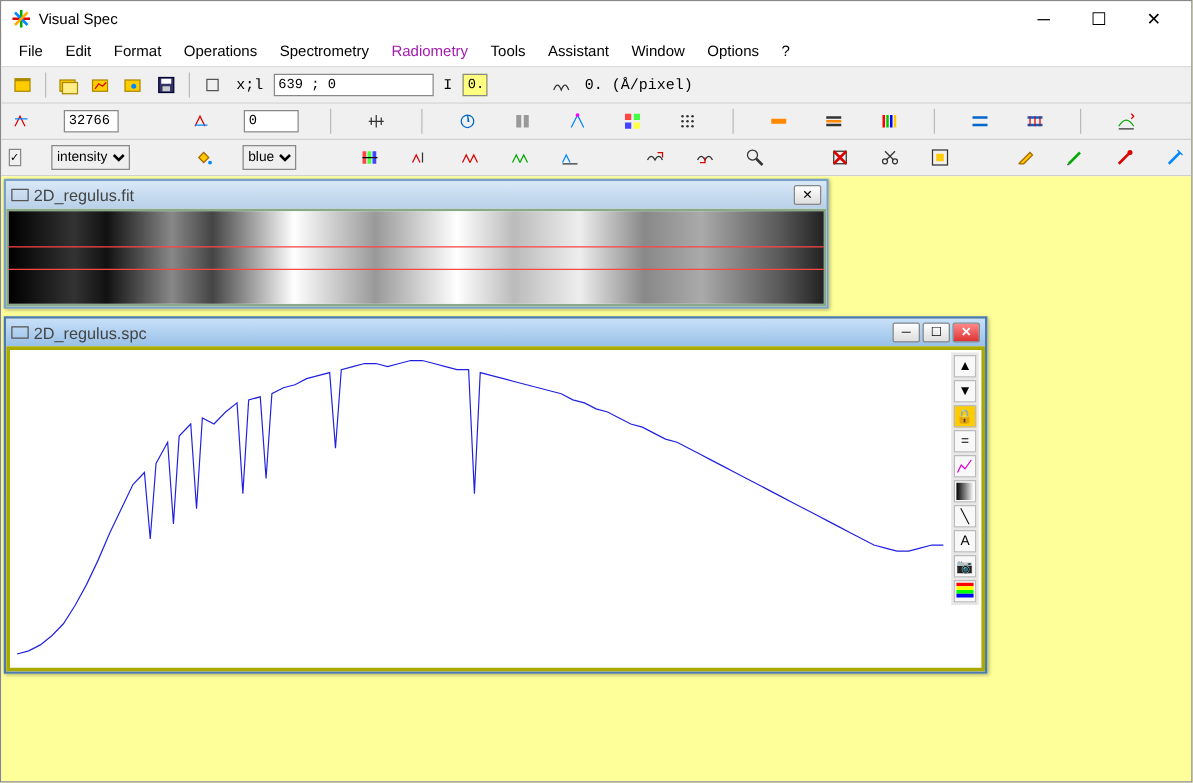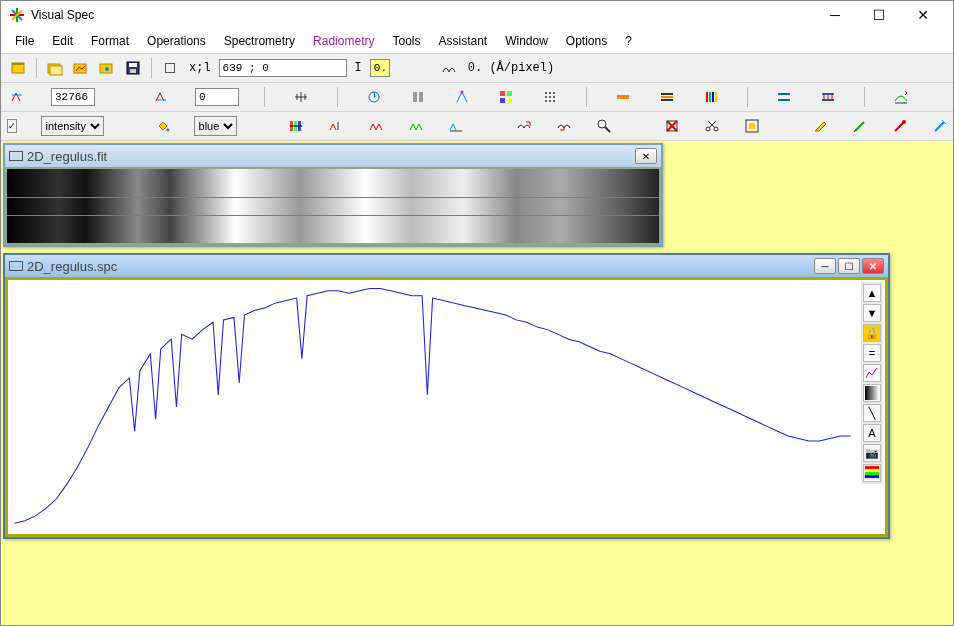--- a/index.html
+++ b/index.html
@@ -420,21 +420,21 @@
       <div class="cwbtn">✕</div>
     </div>
     <div class="cwbody" style="height:78px; border:2px solid #8a8;">
       <div class="spectrum-img">
         <div class="binline" style="top:38%"></div>
         <div class="binline" style="top:62%"></div>
       </div>
     </div>
   </div>
 
-  <div class="childwin active" style="left:2px; top:112px; width:887px;">
+  <div class="childwin active" style="left:2px; top:112px; width:787px;">
     <div class="cwtitle">
       <span class="cwicon"></span>
       <span class="cwname">2D_regulus.spc</span>
       <div class="cwbtn">─</div>
       <div class="cwbtn">☐</div>
       <div class="cwbtn close">✕</div>
     </div>
     <div class="cwbody" style="height:260px; border:3px solid #aa0; position:relative;">
       <svg id="plotsvg" class="plot" viewBox="0 0 820 254" preserveAspectRatio="none">
           <path d="M6.0 243.2 L15.8 240.7 L25.6 235.9 L35.3 228.6 L45.1 219.0 L54.9 204.4 L64.7 187.5 L74.4 168.1 L84.2 146.4 L94.0 127.0 L103.8 107.6 L113.5 98.0 L118.4 151.2 L123.3 90.7 L133.1 73.8 L138.0 139.1 L142.8 68.9 L152.6 59.2 L157.5 127.0 L162.4 54.4 L172.2 59.2 L182.0 49.6 L191.7 42.3 L196.6 114.9 L201.5 39.9 L211.3 37.5 L216.2 102.8 L221.1 35.0 L230.8 30.2 L240.6 27.8 L250.4 22.9 L260.1 20.5 L269.9 18.1 L274.8 78.6 L279.7 15.7 L289.5 13.3 L299.3 10.8 L309.0 10.8 L318.8 13.3 L328.6 10.8 L338.3 8.4 L348.1 8.4 L357.9 10.8 L367.7 13.3 L377.4 15.7 L387.2 15.7 L392.1 114.9 L397.0 18.1 L406.8 20.5 L416.6 22.9 L426.3 25.4 L436.1 27.8 L445.9 30.2 L455.6 32.6 L465.4 35.0 L475.2 39.9 L485.0 42.3 L494.8 47.1 L504.5 49.6 L514.3 54.4 L524.1 59.2 L533.9 61.7 L543.6 66.5 L553.4 71.3 L563.2 73.8 L572.9 78.6 L582.7 83.4 L592.5 88.3 L602.3 93.1 L612.1 98.0 L621.8 102.8 L631.6 107.6 L641.4 112.5 L651.1 117.3 L660.9 122.2 L670.7 127.0 L680.5 131.8 L690.3 136.7 L700.0 141.5 L709.8 146.4 L719.6 151.2 L729.4 156.0 L739.1 158.5 L748.9 160.9 L758.7 160.9 L768.4 158.5 L778.2 156.0 L788.0 156.0" stroke="#2020e0" fill="none" stroke-width="1"></path>

